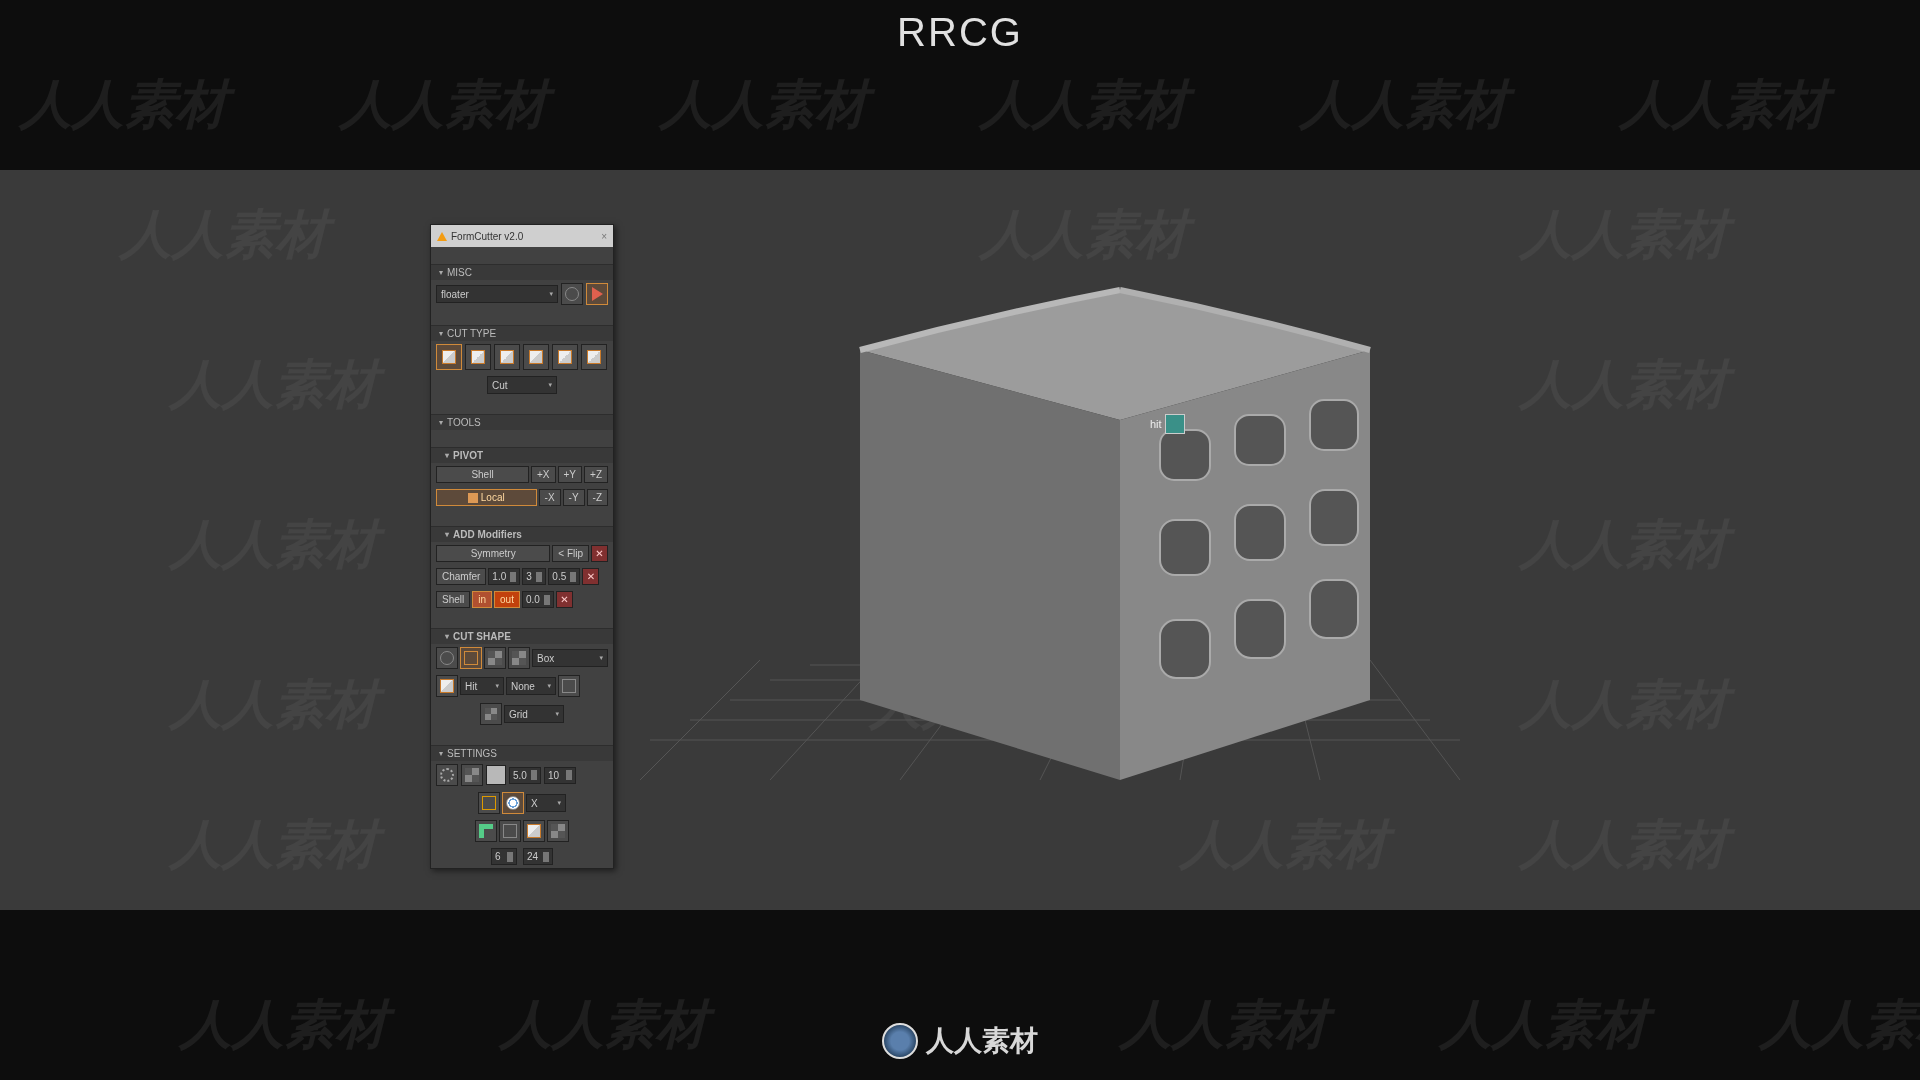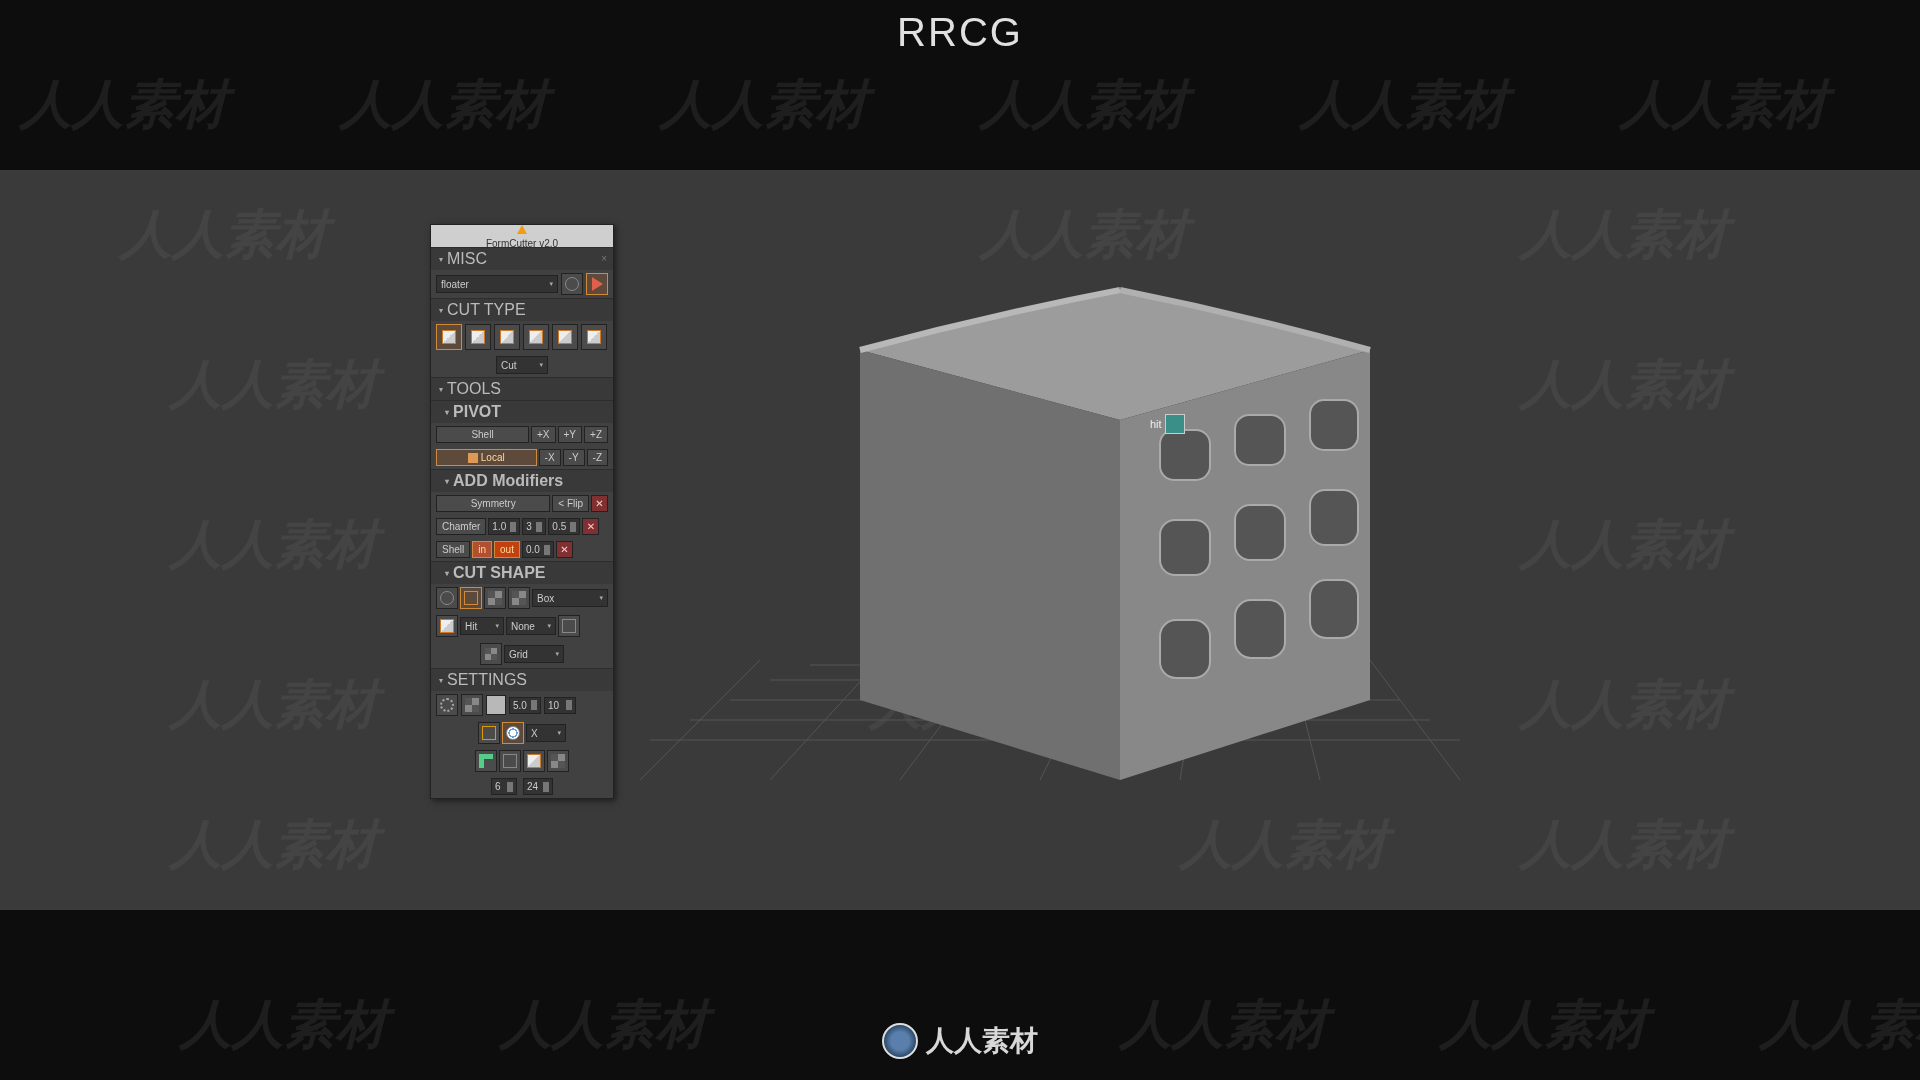--- a/index.html
+++ b/index.html
@@ -7,24 +7,24 @@
 .letterbox-top,.letterbox-bottom{position:absolute;left:0;width:100%;height:170px;background:#0d0d0d;}
 .letterbox-top{top:0;}.letterbox-bottom{bottom:0;}
 .viewport{position:absolute;top:170px;left:0;width:100%;height:740px;background:#3a3a3a;}
 .wm{position:absolute;color:rgba(255,255,255,0.07);font-size:52px;font-weight:bold;font-style:italic;white-space:nowrap;pointer-events:none;}
 .brand{position:absolute;top:10px;left:50%;transform:translateX(-50%);color:#e0e0e0;font-size:40px;font-weight:normal;letter-spacing:2px;}
 .bottom-brand{position:absolute;bottom:20px;left:50%;transform:translateX(-50%);display:flex;align-items:center;gap:8px;}
 .bottom-brand .logo{width:36px;height:36px;border-radius:50%;background:radial-gradient(circle,#5a7fac 40%,#2d4a6a 70%);border:2px solid #ddd;}
 .bottom-brand span{color:#d8d8d8;font-size:28px;font-weight:bold;}
 
 .panel{position:absolute;left:430px;top:54px;width:184px;background:#414141;border:1px solid #222;box-shadow:2px 2px 6px rgba(0,0,0,.5);}
-.panel-title{height:22px;background:#cfcfcf;display:flex;align-items:center;padding:0 6px;color:#333;gap:4px;flex-direction:column;}
+.panel-title{height:22px;background:#cfcfcf;display:flex;align-items:center;padding:0 6px;color:#333;gap:4px;}
 .panel-title .tri{width:0;height:0;border-left:5px solid transparent;border-right:5px solid transparent;border-bottom:9px solid #f39c12;}
 .panel-title .x{margin-left:auto;color:#777;cursor:pointer;}
-.sect-hdr{background:#393939;padding:2px 8px;color:#bbb;font-size:16px;border-top:1px solid #2d2d2d;display:flex;align-items:center;gap:4px;}
+.sect-hdr{background:#393939;padding:2px 8px;color:#bbb;font-size:10px;border-top:1px solid #2d2d2d;display:flex;align-items:center;gap:4px;margin-top:17px;}
 .sect-hdr::before{content:"▾";font-size:8px;color:#aaa;}
 .sect-hdr.sub{padding-left:14px;font-weight:bold;}
 .row{display:flex;align-items:center;gap:3px;padding:3px 5px;flex-wrap:wrap;}
 .drop{background:#333;border:1px solid #222;color:#ccc;padding:1px 4px;display:flex;align-items:center;gap:3px;min-width:40px;height:18px;}
 .drop::after{content:"▾";font-size:7px;margin-left:auto;color:#aaa;}
 .icbtn{width:26px;height:26px;background:#4b4b4b;border:1px solid #222;display:flex;align-items:center;justify-content:center;cursor:pointer;}
 .icbtn.sel{background:#5d4a3a;border:1px solid #d08a3a;}
 .icbtn.sm{width:22px;height:22px;}
 .txtbtn{background:#4b4b4b;border:1px solid #222;color:#ccc;padding:1px 5px;height:17px;display:flex;align-items:center;justify-content:center;cursor:pointer;}
 .txtbtn.sel{background:#5d4a3a;border:1px solid #d08a3a;color:#ffd9a0;}
@@ -184,21 +184,21 @@
           <div class="i-cube"></div>
         </div>
       <div class="icbtn">
           <div class="i-cube"></div>
         </div>
       <div class="icbtn">
           <div class="i-cube"></div>
         </div>
     </div>
     <div class="row" style="justify-content:center">
-      <div class="drop" style="width:52px">Cut</div>
+      <div class="drop" style="width:70px">Cut</div>
     </div>
 
     <div class="sect-hdr">TOOLS</div>
 
     <div class="sect-hdr sub">PIVOT</div>
     <div class="row" style="gap:2px">
       <div class="txtbtn" style="flex:1.2">Shell</div>
       <div class="txtbtn">+X</div>
       <div class="txtbtn">+Y</div>
       <div class="txtbtn">+Z</div>

